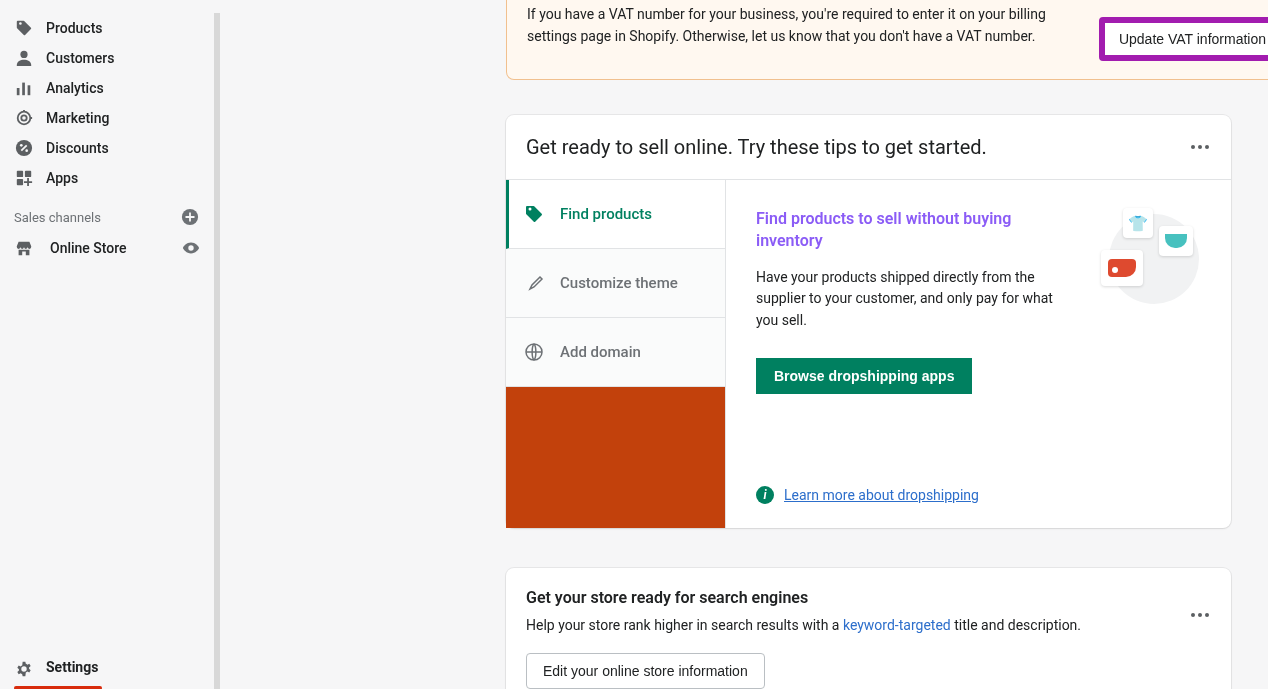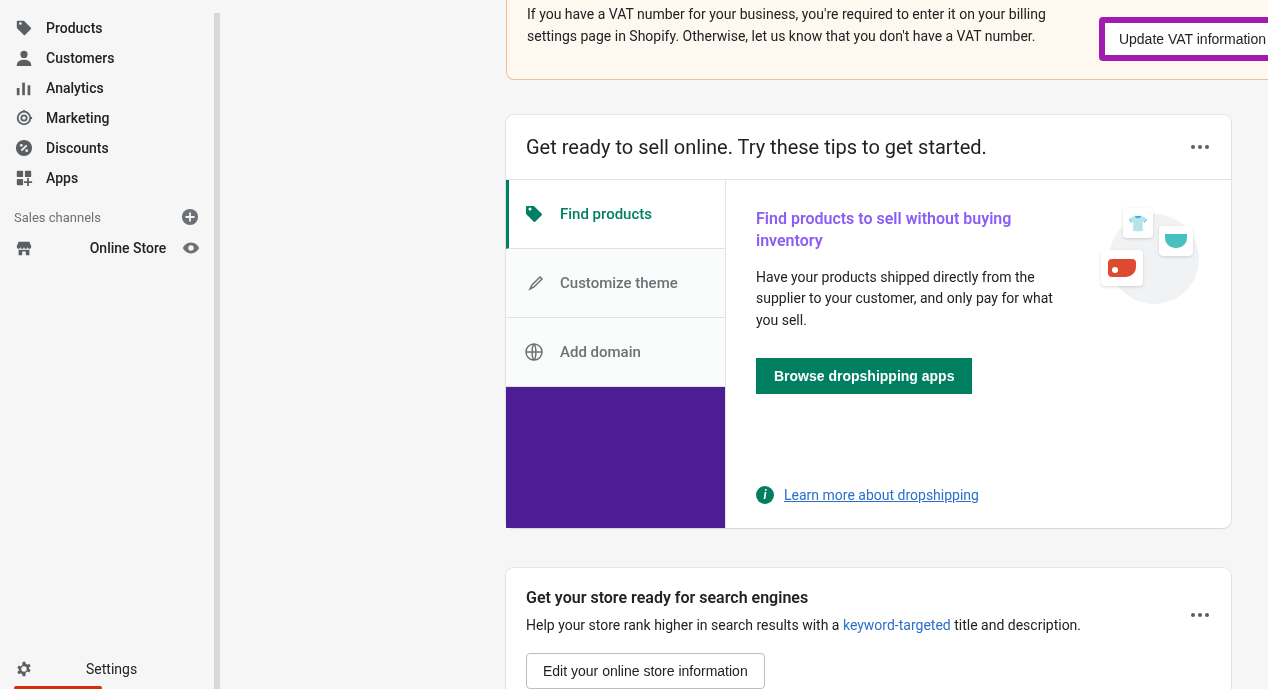--- a/index.html
+++ b/index.html
@@ -67,37 +67,35 @@
     display: flex; align-items: center; justify-content: center;
     color: #6d7175;
     cursor: pointer;
   }
   .channel-item {
     display: flex;
     align-items: center;
     padding: 5px 14px 5px 14px;
     cursor: pointer;
   }
-  .channel-label { font-size: 14px; font-weight: 500; flex: 1; margin-left: 28px; text-align: center; }
+  .channel-label { font-size: 14px; font-weight: 500; flex: 1; margin-left: 4px; }
   .channel-action { color: #6d7175; cursor: pointer; }
 
   .sidebar-bottom {
     position: absolute;
     bottom: 0;
     left: 0;
     width: 215px;
     padding: 10px 8px 12px;
   }
   .settings-item {
     display: flex;
-    align-items: center;
     padding: 5px 6px;
     cursor: pointer;
-    font-weight: 400;
-    gap: 40px;
+    font-weight: 700;
   }
   .red-underline {
     height: 4px;
     background: #d82c0d;
     width: 88px;
     margin-left: 6px;
     margin-top: 2px;
     border-radius: 2px;
   }
 
@@ -164,21 +162,21 @@
     border-bottom: 1px solid #e1e3e5;
   }
   .card-title { font-size: 20px; font-weight: 400; color: #202223; }
   .more-btn { cursor: pointer; color: #5c5f62; display:flex; gap:3px; }
   .more-btn span { width:4px;height:4px;border-radius:50%;background:#5c5f62;display:inline-block;}
 
   .tips-body { display: flex; height: 348px; }
   .tips-nav {
     width: 220px;
     border-right: 1px solid #e1e3e5;
-    background: #4c1d95;
+    background: #c2410c;
   }
   .tip-tab {
     display: flex;
     align-items: center;
     padding: 24px 18px;
     gap: 16px;
     border-bottom: 1px solid #e1e3e5;
     cursor: pointer;
     color: #6d7175;
     background: #fafbfb;

